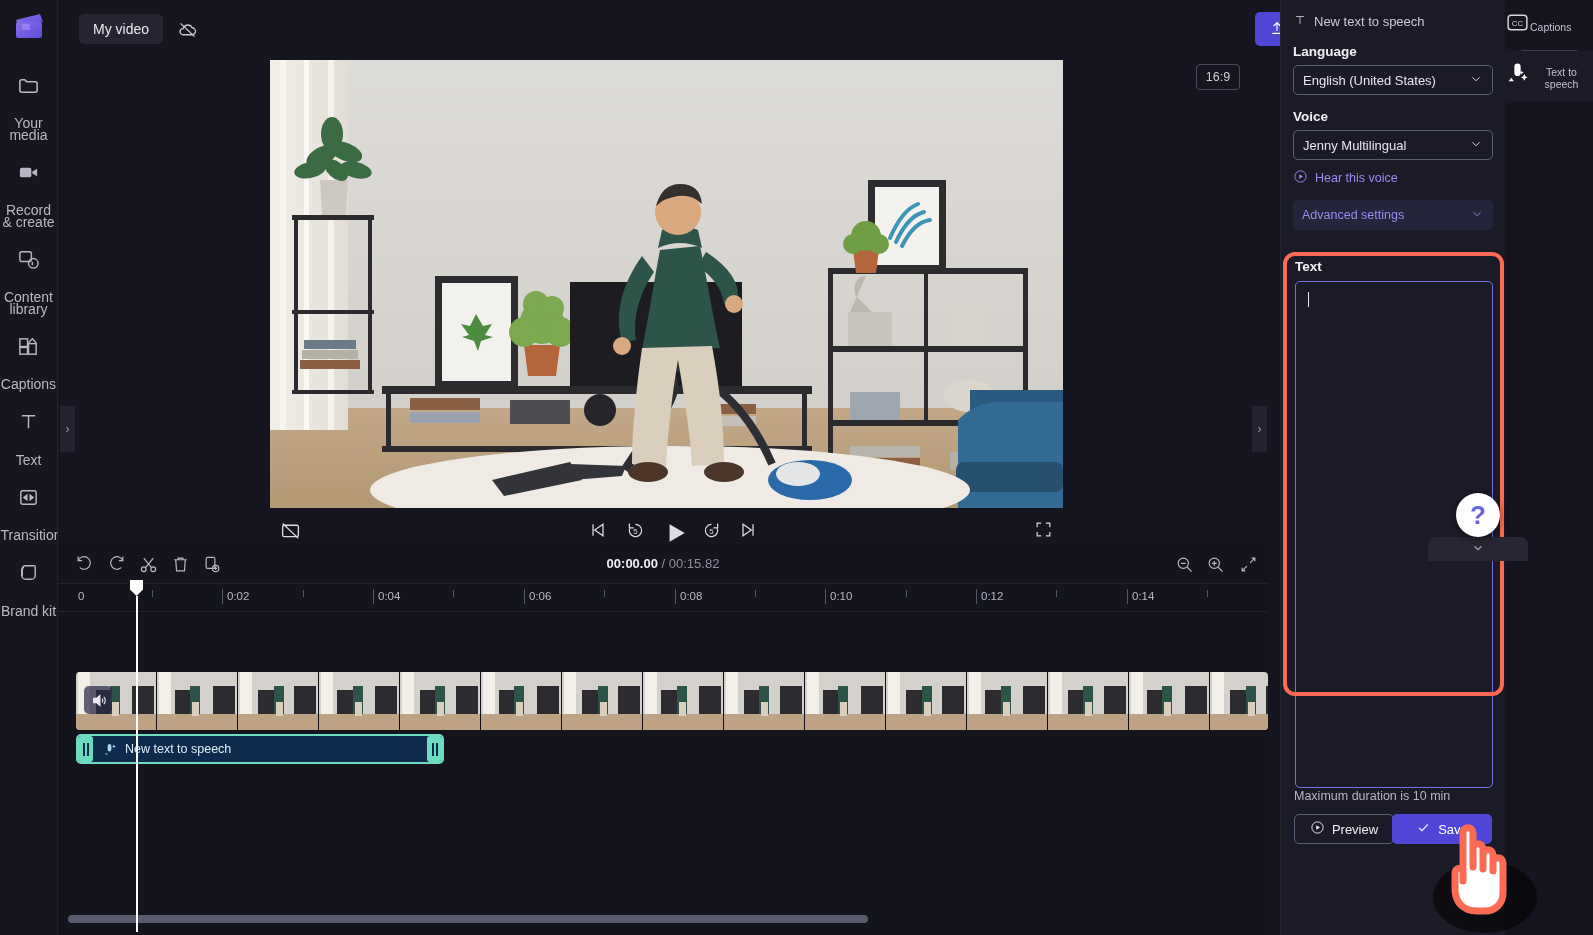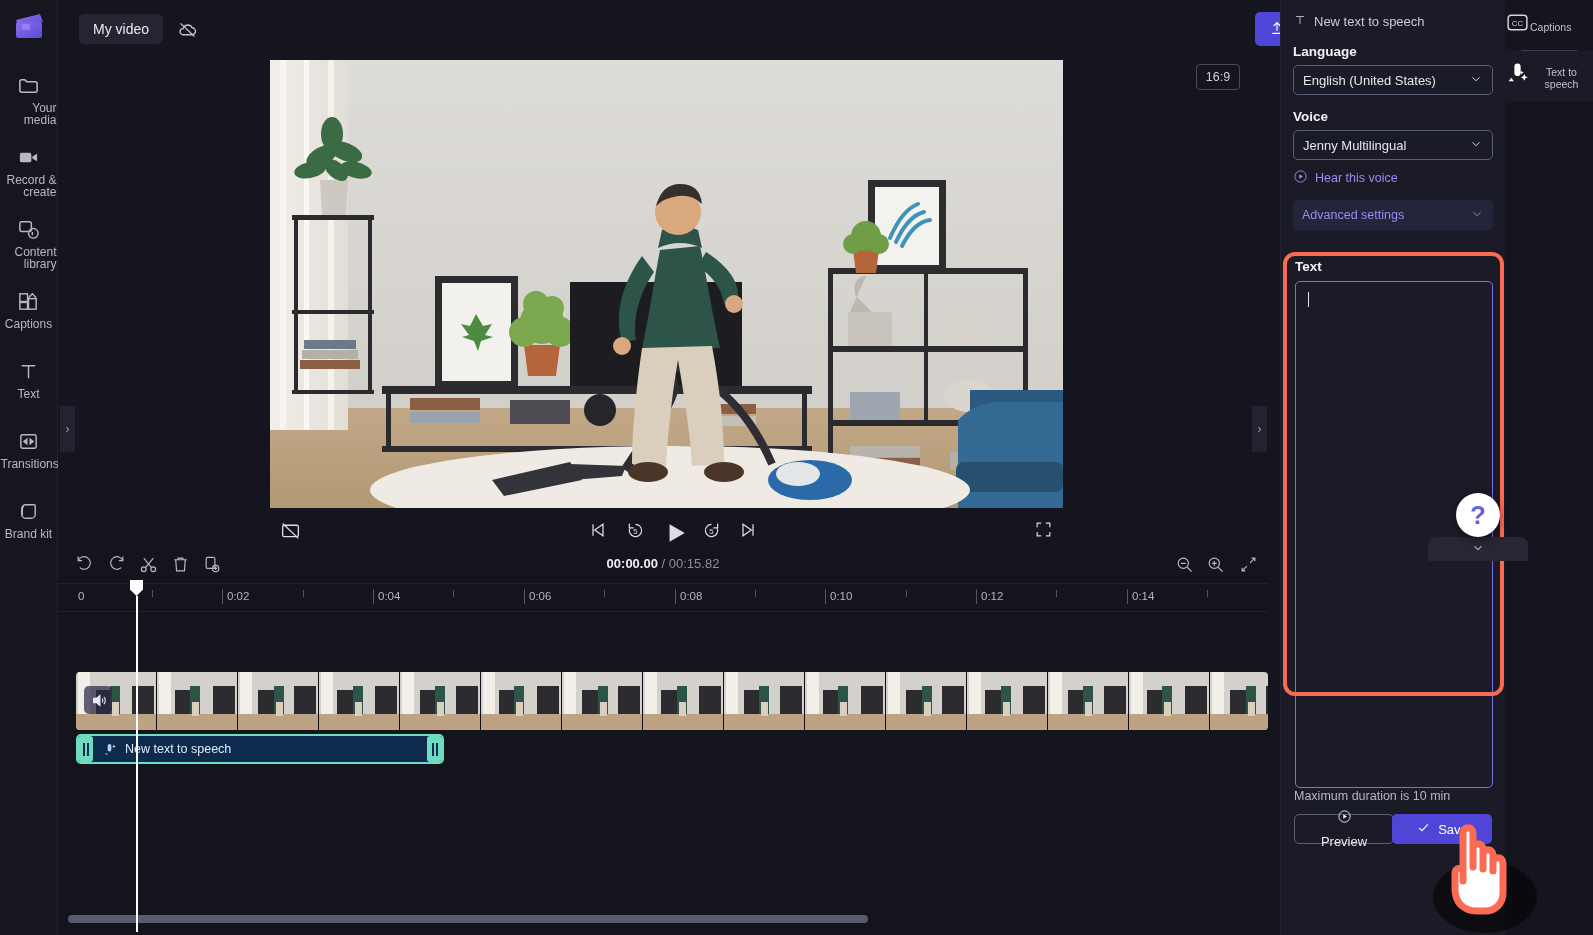--- a/index.html
+++ b/index.html
@@ -17,21 +17,21 @@
     background: #16161f; display: flex; flex-direction: column; align-items: center;
     padding-top: 10px; border-right: 1px solid #22222e;
   }
   .logo { width: 34px; height: 34px; margin-bottom: 22px; position: relative; }
   .rail-item {
     width: 58px; min-height: 58px; display: flex; flex-direction: column;
     align-items: center; justify-content: flex-start; padding-top: 6px;
     margin-bottom: 12px; cursor: pointer;
   }
   .rail-icon { width: 26px; height: 26px; display: flex; align-items: center; justify-content: center; color: #b8b8c4; }
-  .rail-label { font-size: 12px; color: #b9b9c6; text-align: right; line-height: 11.5px; margin-top: 5px; max-width: 56px; }
+  .rail-label { font-size: 14px; color: #b9b9c6; text-align: center; line-height: 11.5px; margin-top: 20px; max-width: 56px; }
 
   
   .topbar { position: absolute; left: 58px; top: 0; right: 88px; height: 58px; background: #15151f; }
   .proj-name {
     position: absolute; left: 21px; top: 14px; height: 30px; padding: 0 14px;
     display: flex; align-items: center; background: #252532; border-radius: 5px;
     color: #e9e9f0; font-size: 14px; cursor: pointer;
   }
   .cloud-btn {
     position: absolute; left: 113px; top: 14px; width: 32px; height: 30px;
@@ -112,21 +112,21 @@
   .textarea {
     position: absolute; left: 14px; top: 281px; width: 198px; height: 507px;
     border: 1px solid #7a6fe0; border-radius: 5px; padding: 9px 9px 0 11px;
     color: #e4e4ee; font-size: 13.4px; line-height: 20px; overflow: hidden; cursor: text;
   }
   .caret { display: inline-block; width: 1px; height: 15px; background: #e4e4ee; vertical-align: -2px; margin-left: 1px; }
   .maxdur { position: absolute; left: 13px; top: 789px; color: #b5b5c4; font-size: 12.5px; }
   .btn-preview {
     position: absolute; left: 13px; top: 814px; width: 100px; height: 30px;
     border: 1px solid #5c5c74; border-radius: 5px; display: flex; align-items: center;
-    justify-content: center; gap: 7px; color: #eeeef5; font-size: 13px; cursor: pointer; flex-direction: column;
+    justify-content: center; gap: 7px; color: #eeeef5; font-size: 13px; cursor: pointer;
   }
   .btn-save {
     position: absolute; right: 13px; top: 814px; width: 100px; height: 30px;
     background: #4f46d8; border-radius: 5px; display: flex; align-items: center;
     justify-content: center; gap: 7px; color: #fff; font-size: 13px; cursor: pointer;
   }
 
   
   .tabs { position: absolute; right: 0; top: 0; width: 88px; height: 935px; background: #15151f; }
   .tab { width: 88px; padding: 10px 0 11px 0; display: flex; flex-direction: row; align-items: center; cursor: pointer; }

